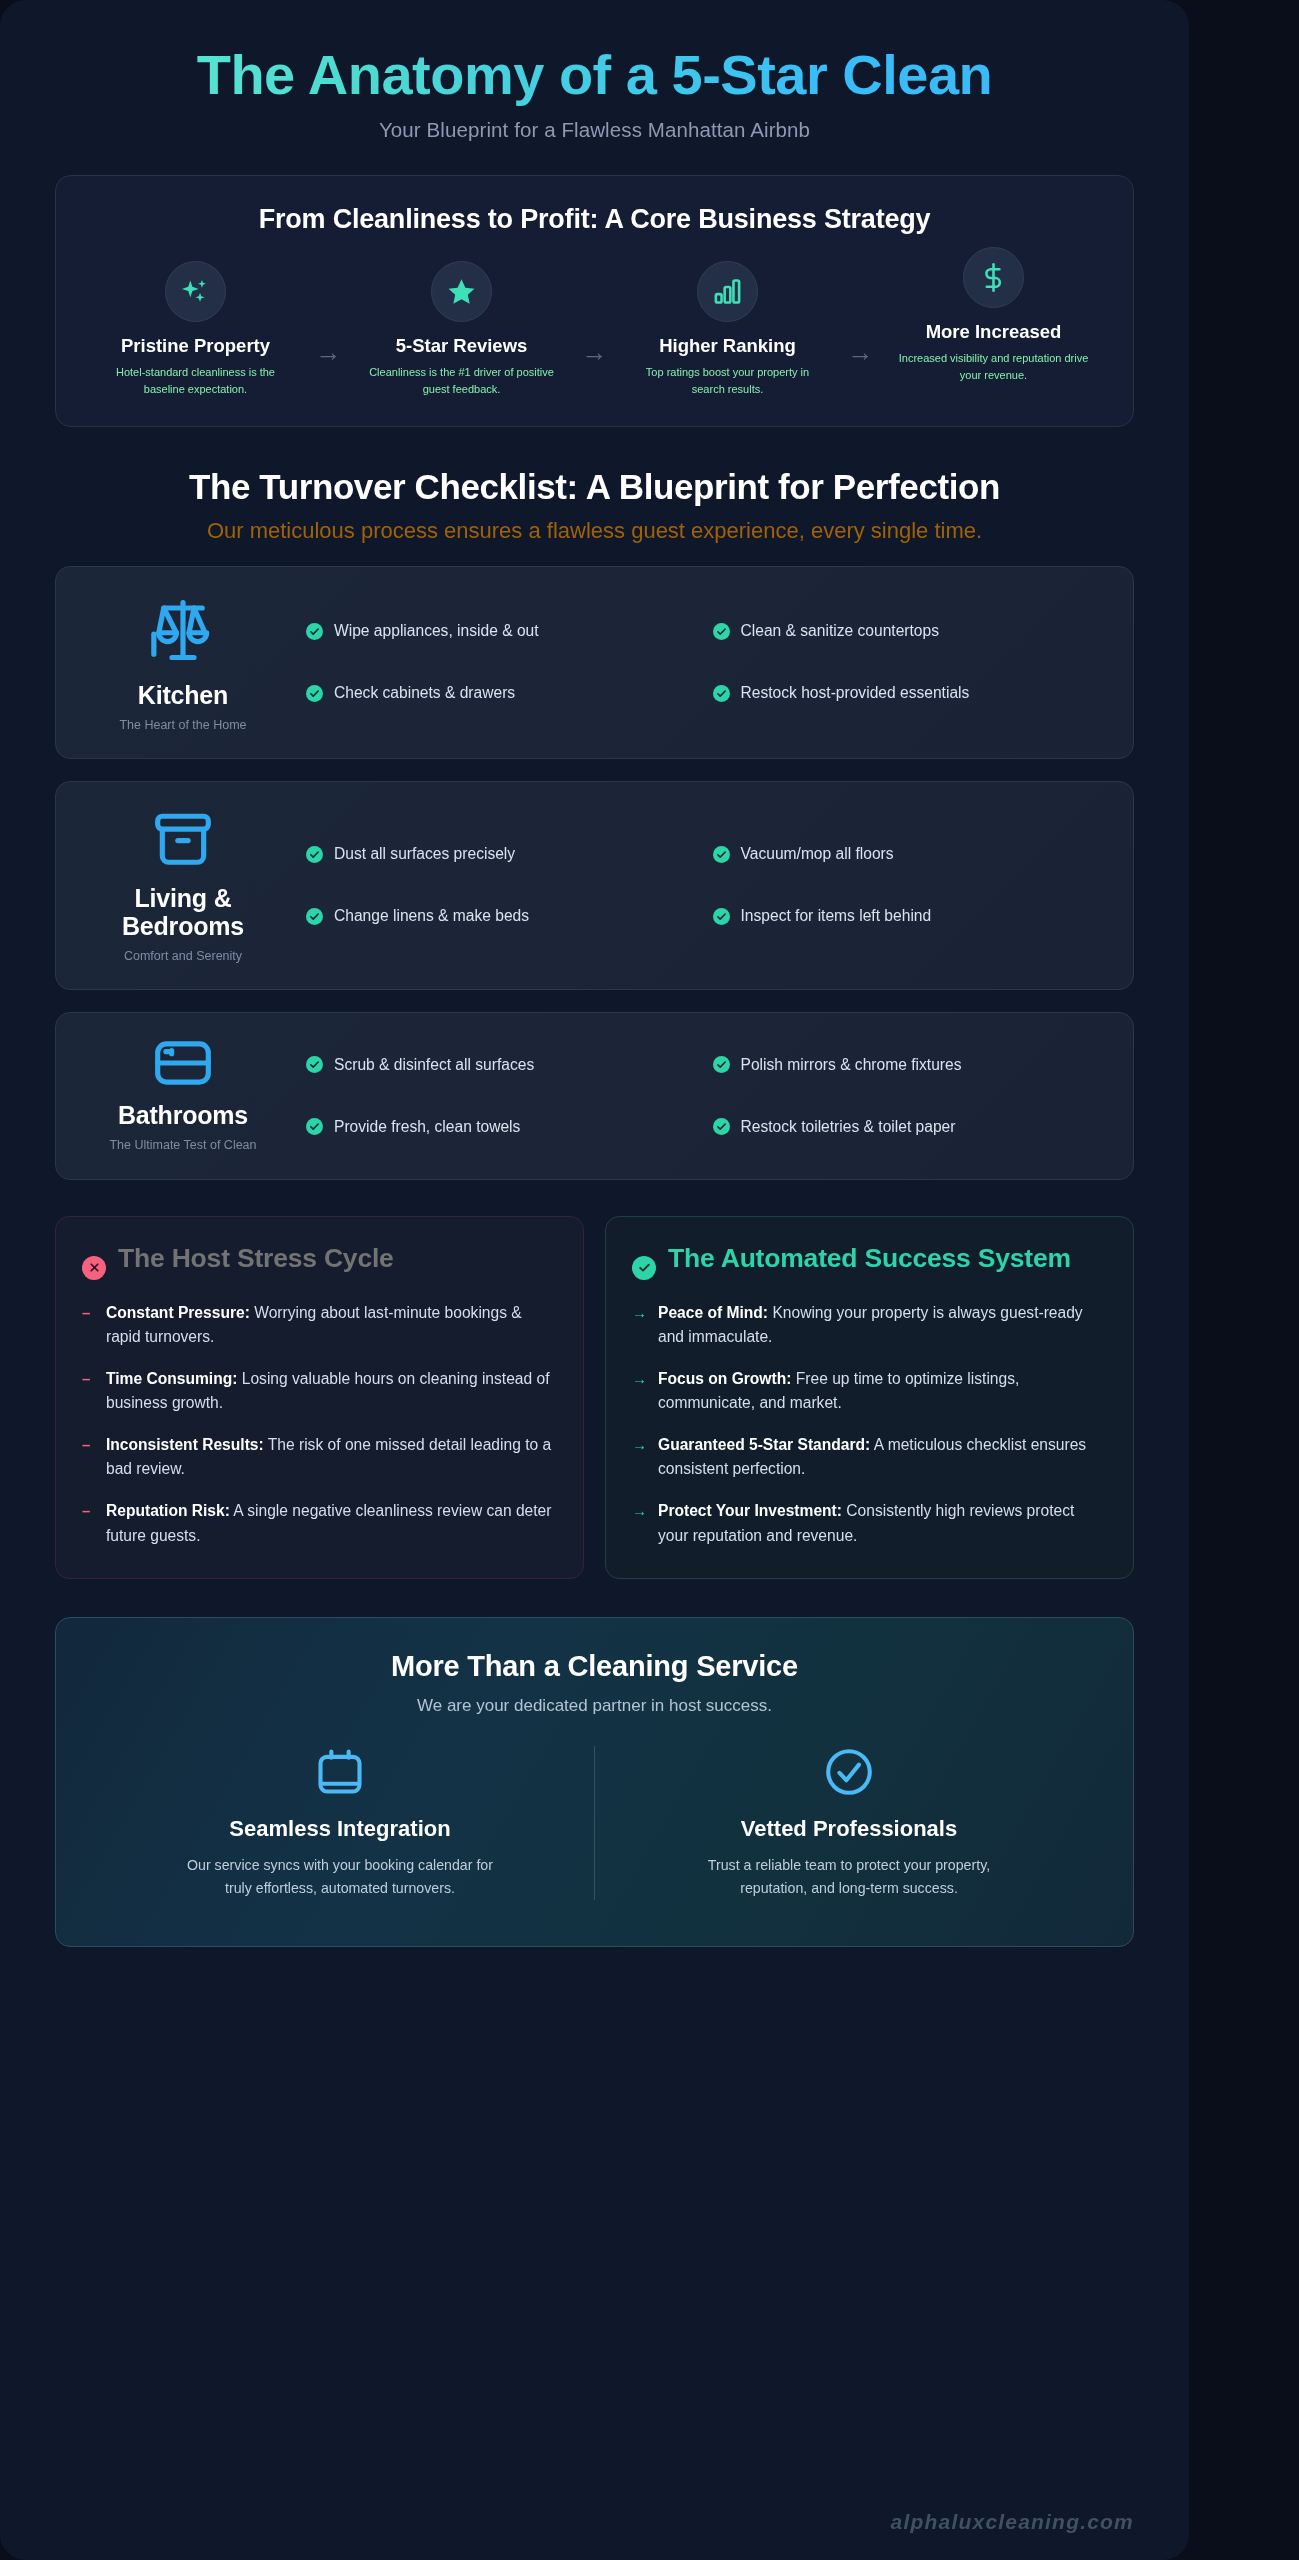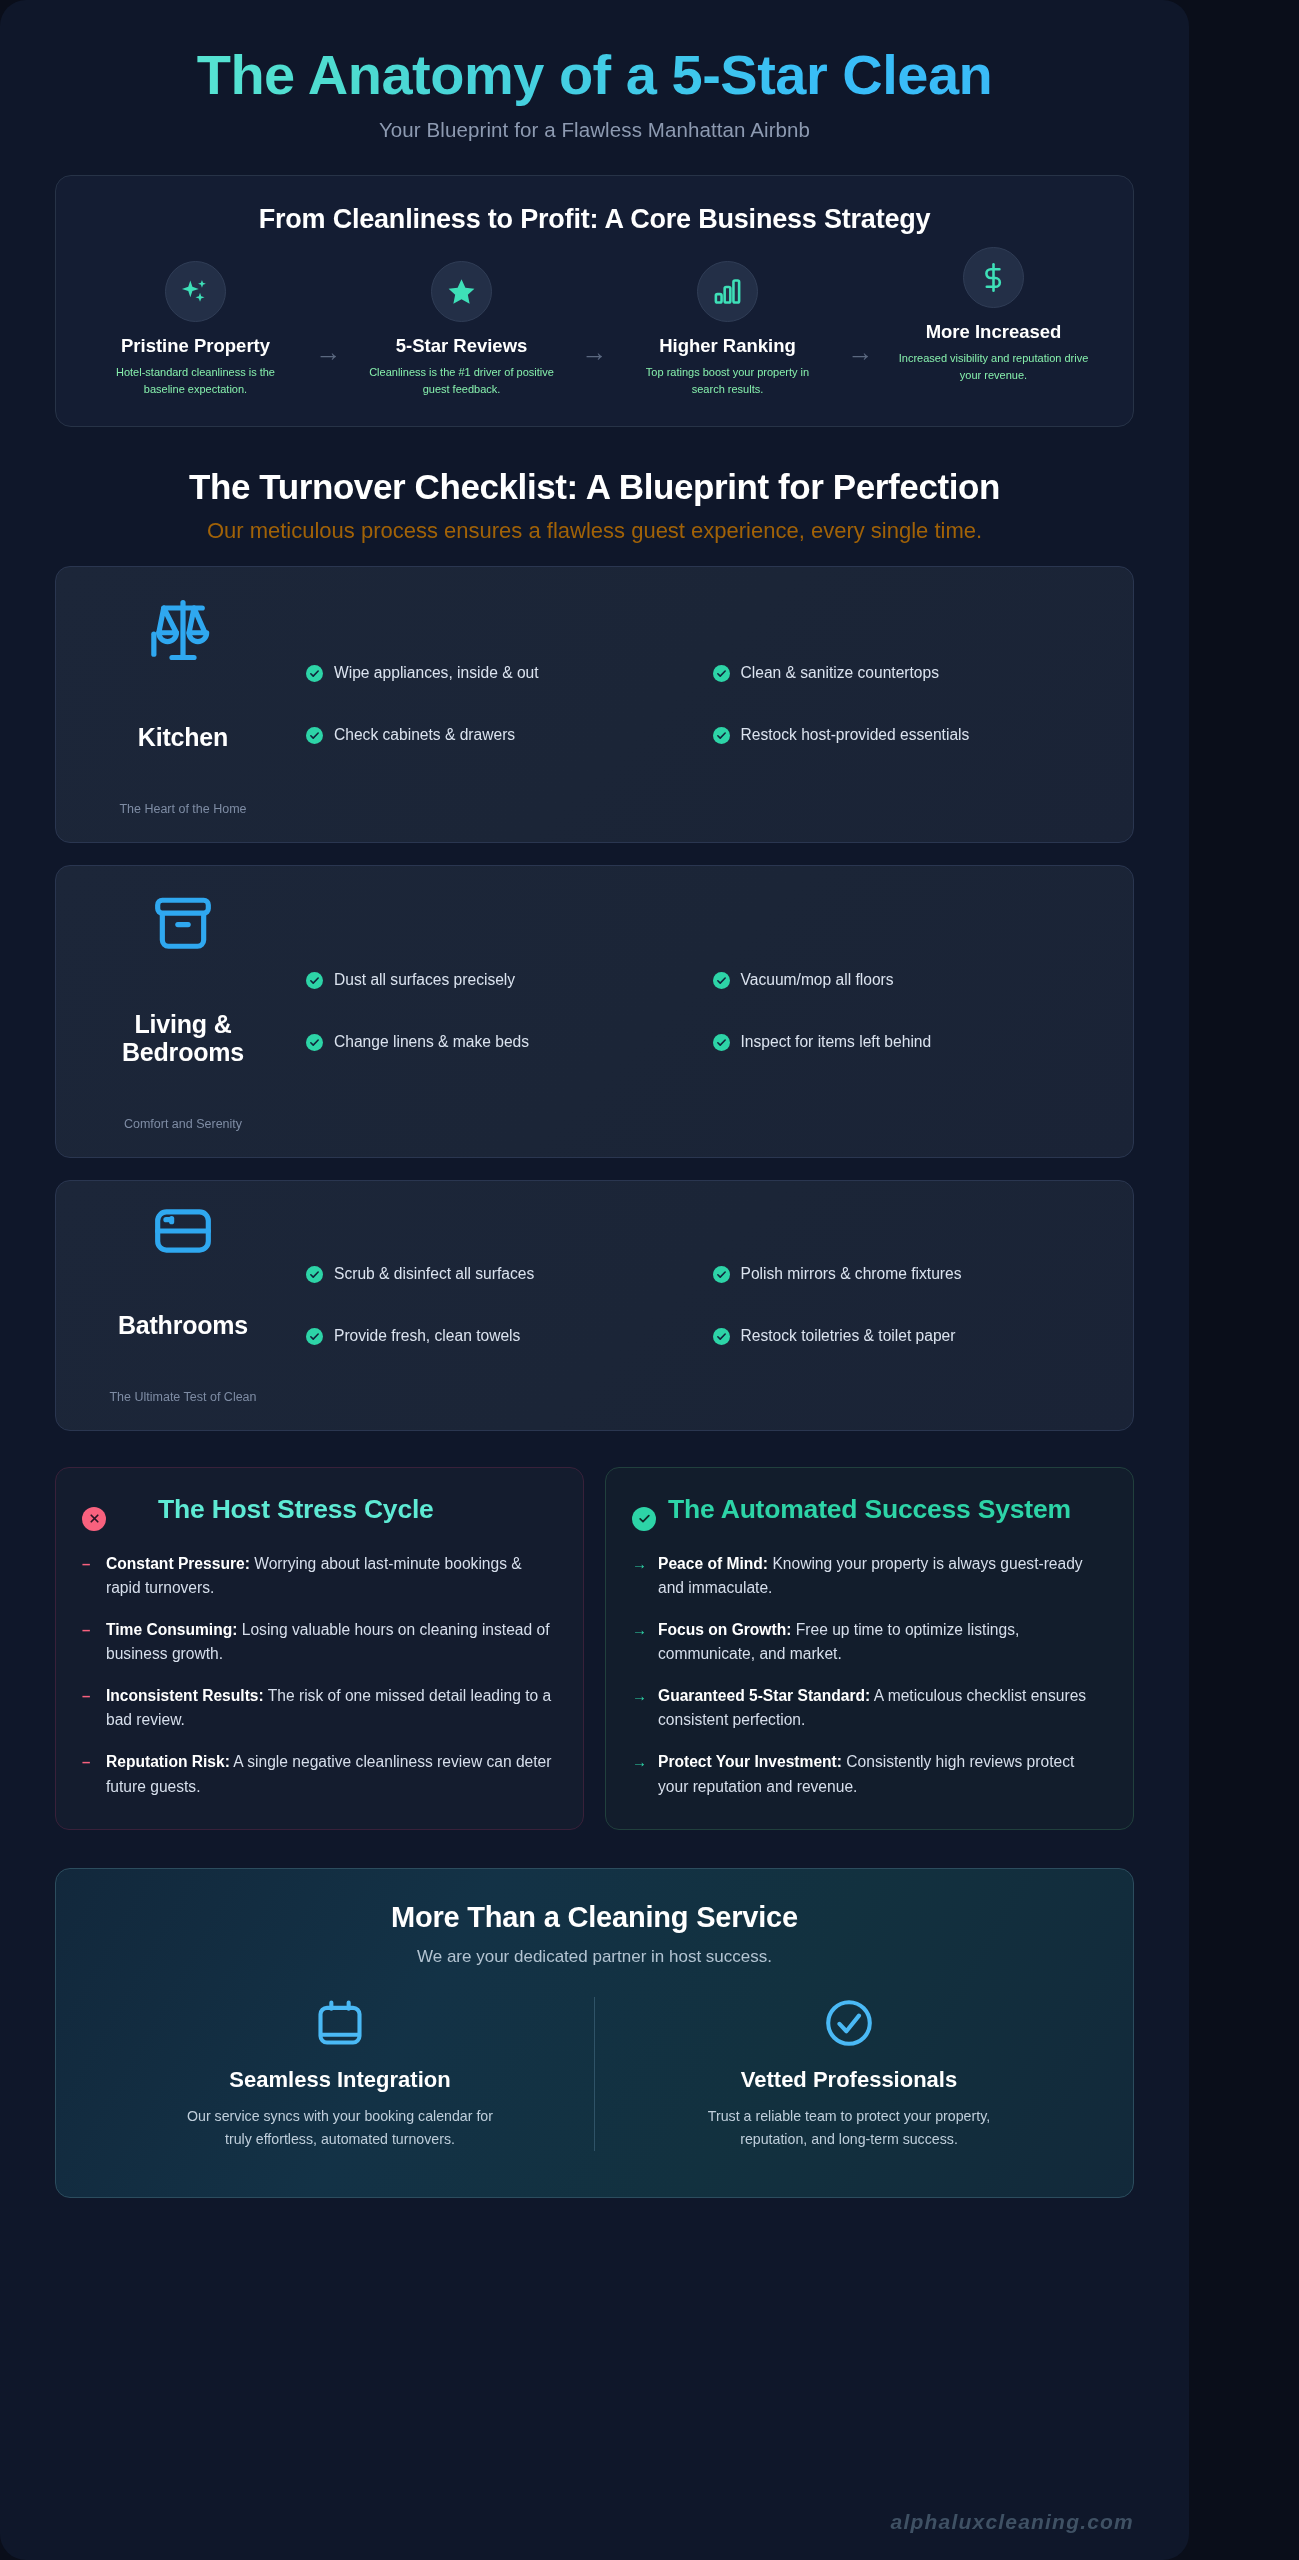--- a/index.html
+++ b/index.html
@@ -123,23 +123,22 @@
     display: flex;
     align-items: stretch;
     min-height: 168px;
   }
   .room-left {
     width: 210px;
     flex: 0 0 210px;
     display: flex;
     flex-direction: column;
     align-items: center;
-    justify-content: flex-end;
+    justify-content: center;
     text-align: center;
-    gap: 42px;
   }
   .room-icon { margin-bottom: 14px; }
   .room-icon svg { display: block; }
   .room-name {
     font-size: 25px; font-weight: bold; color: #ffffff;
     line-height: 1.12; letter-spacing: -0.2px;
   }
   .room-tag { font-size: 12.5px; color: #7e8ca4; margin-top: 9px; }
   .room-items {
     flex: 1;
@@ -178,21 +177,21 @@
   }
   .cmp-badge {
     width: 24px; height: 24px; flex: 0 0 24px; border-radius: 50%;
     display: flex; align-items: center; justify-content: center;
     margin-top: 13px;
   }
   .badge-bad { background: #f8617e; }
   .badge-good { background: #2dd4a7; }
   .cmp-badge svg { width: 13px; height: 13px; display:block; }
   .cmp-title { font-size: 26.5px; font-weight: bold; line-height: 1.18; letter-spacing: -0.2px; }
-  .title-bad { color: #5eead4; margin-left: 40px; }
+  .title-bad { color: #737373; }
   .title-good { color: #2dd4a7; }
 
   .cmp-list { display: flex; flex-direction: column; gap: 18px; }
   .cmp-item { display: flex; gap: 11px; }
   .cmp-mark {
     flex: 0 0 13px; font-size: 15px; line-height: 1.55; font-weight: bold;
   }
   .mark-bad { color: #f8617e; }
   .mark-good { color: #2dd4a7; }
   .cmp-text {

